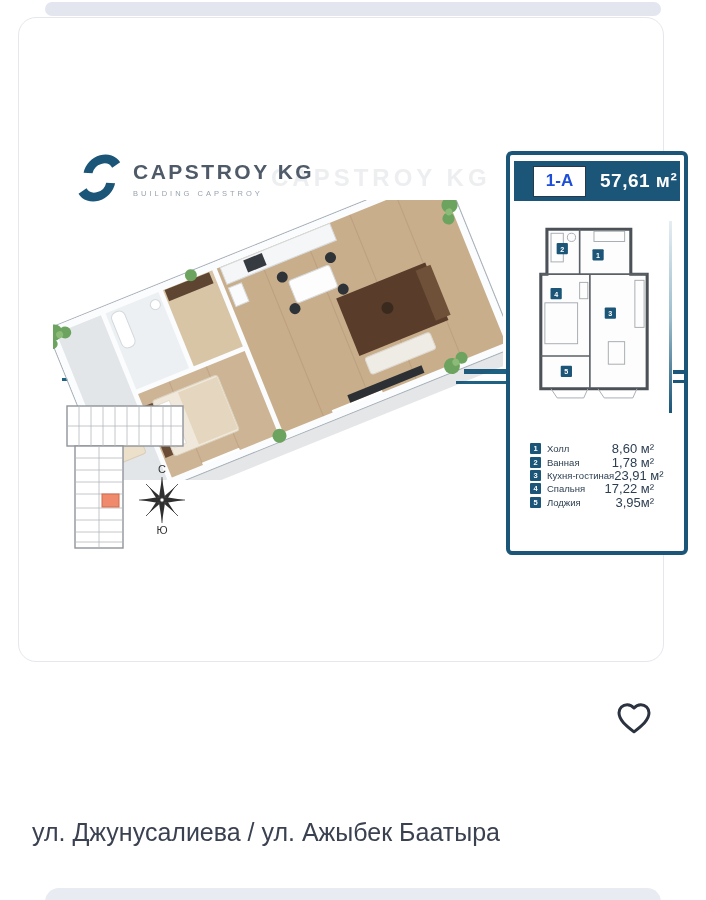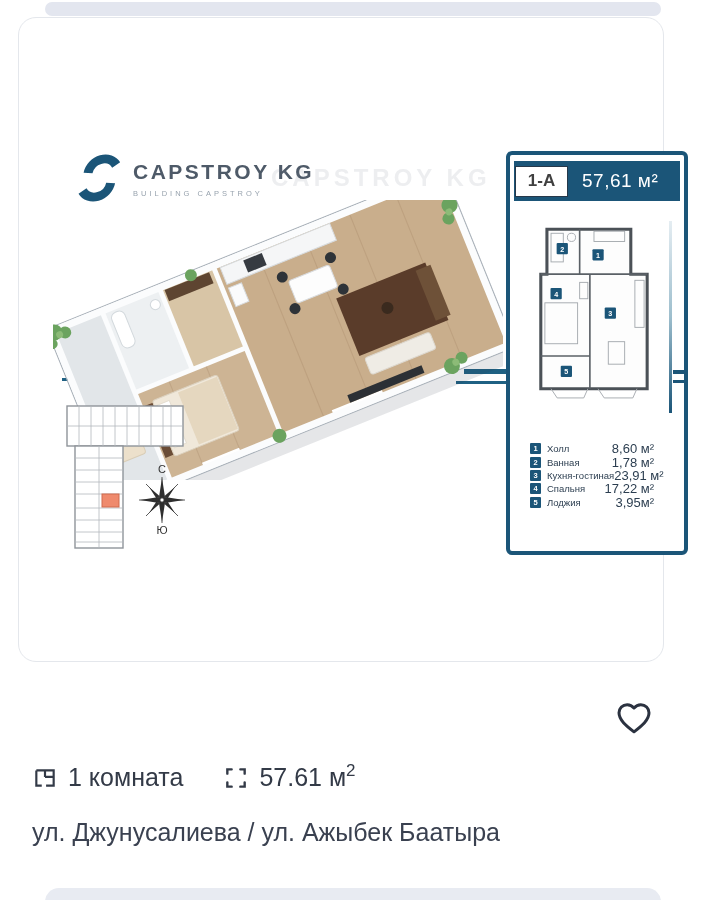--- a/index.html
+++ b/index.html
@@ -33,24 +33,24 @@
 
   .render3d{position:absolute;left:34px;top:182px;}
   .keyplan{position:absolute;left:46px;top:384px;}
   .compass{position:absolute;left:112px;top:442px;}
 
   
   .panel{position:absolute;left:487px;top:133px;width:182px;height:404px;background:#fff;
          border:4px solid var(--accent);border-radius:6px;}
   .panel-header{position:absolute;left:4px;top:6px;right:4px;height:40px;background:var(--accent);
                 display:flex;align-items:center;}
-  .unit-box{margin-left:1px;width:53px;height:31px;background:#fff;border:1px solid #26384a;
+  .unit-box{margin-left:19px;width:53px;height:31px;background:#fff;border:1px solid #26384a;
             display:flex;align-items:center;justify-content:center;
-            font-size:17px;font-weight:bold;color:#404040;}
-  .unit-area{margin-left:14px;color:#fff;font-size:19px;font-weight:normal;letter-spacing:0.5px;}
+            font-size:17px;font-weight:bold;color:#1d4ed8;}
+  .unit-area{margin-left:14px;color:#fff;font-size:19px;font-weight:bold;letter-spacing:0.5px;}
   .plan2d{position:absolute;left:16px;top:66px;}
   .vline{position:absolute;left:159px;top:66px;width:3px;height:192px;
          background:linear-gradient(to bottom,#e5edf2,#9dbecd,var(--accent));}
   .vdash{position:absolute;background:var(--accent);}
   .vd1{left:163px;top:215px;width:12px;height:4px;}
   .vd2{left:163px;top:225px;width:12px;height:3px;}
   .room-list{position:absolute;left:20px;top:287px;width:124px;}
   .room-row{display:flex;align-items:center;height:13.4px;}
   .room-num{width:11px;height:11px;background:var(--accent);color:#fff;border-radius:1px;
             font-size:7.5px;font-weight:bold;display:flex;align-items:center;justify-content:center;flex:0 0 11px;}
@@ -304,36 +304,17 @@
     </div>
   </div>
 
 
   <button class="fav" aria-label="favorite">
     <svg width="40" height="40" viewBox="0 0 24 24">
       <path d="M12 20.3 C7.2 16.6 3 13.2 3 8.9 C3 6.2 5.2 4 7.9 4 C9.5 4 11 4.8 12 6 C13 4.8 14.5 4 16.1 4 C18.8 4 21 6.2 21 8.9 C21 13.2 16.8 16.6 12 20.3 Z" fill="none" stroke="#2b3240" stroke-width="1.8" stroke-linejoin="round"></path>
     </svg>
   </button>
 
-  <div class="row2">
-    <svg width="26" height="26" viewBox="0 0 24 24">
-      <g fill="none" stroke="#333a47" stroke-width="2">
-        <path d="M4,5 H20 V19 H13 M9,19 H4 V5"></path>
-        <path d="M12,5 V11 M12,11 H20"></path>
-      </g>
-    </svg>
-    <span class="lbl">1 комната</span>
-    <span class="gap"></span>
-    <svg width="26" height="26" viewBox="0 0 24 24">
-      <g fill="none" stroke="#333a47" stroke-width="2.2" stroke-linecap="round">
-        <path d="M4,8 V4 H8"></path>
-          <path d="M16,4 H20 V8"></path>
-        <path d="M20,16 V20 H16"></path>
-          <path d="M8,20 H4 V16"></path>
-      </g>
-    </svg>
-    <span class="lbl"><span>57.61 м</span><sup>2</sup></span>
-  </div>
 
   <div class="row3">ул. Джунусалиева / ул. Ажыбек Баатыра</div>
 
   <button class="bottom-btn" aria-label="action"></button>
 </div>
 
 </body></html>

